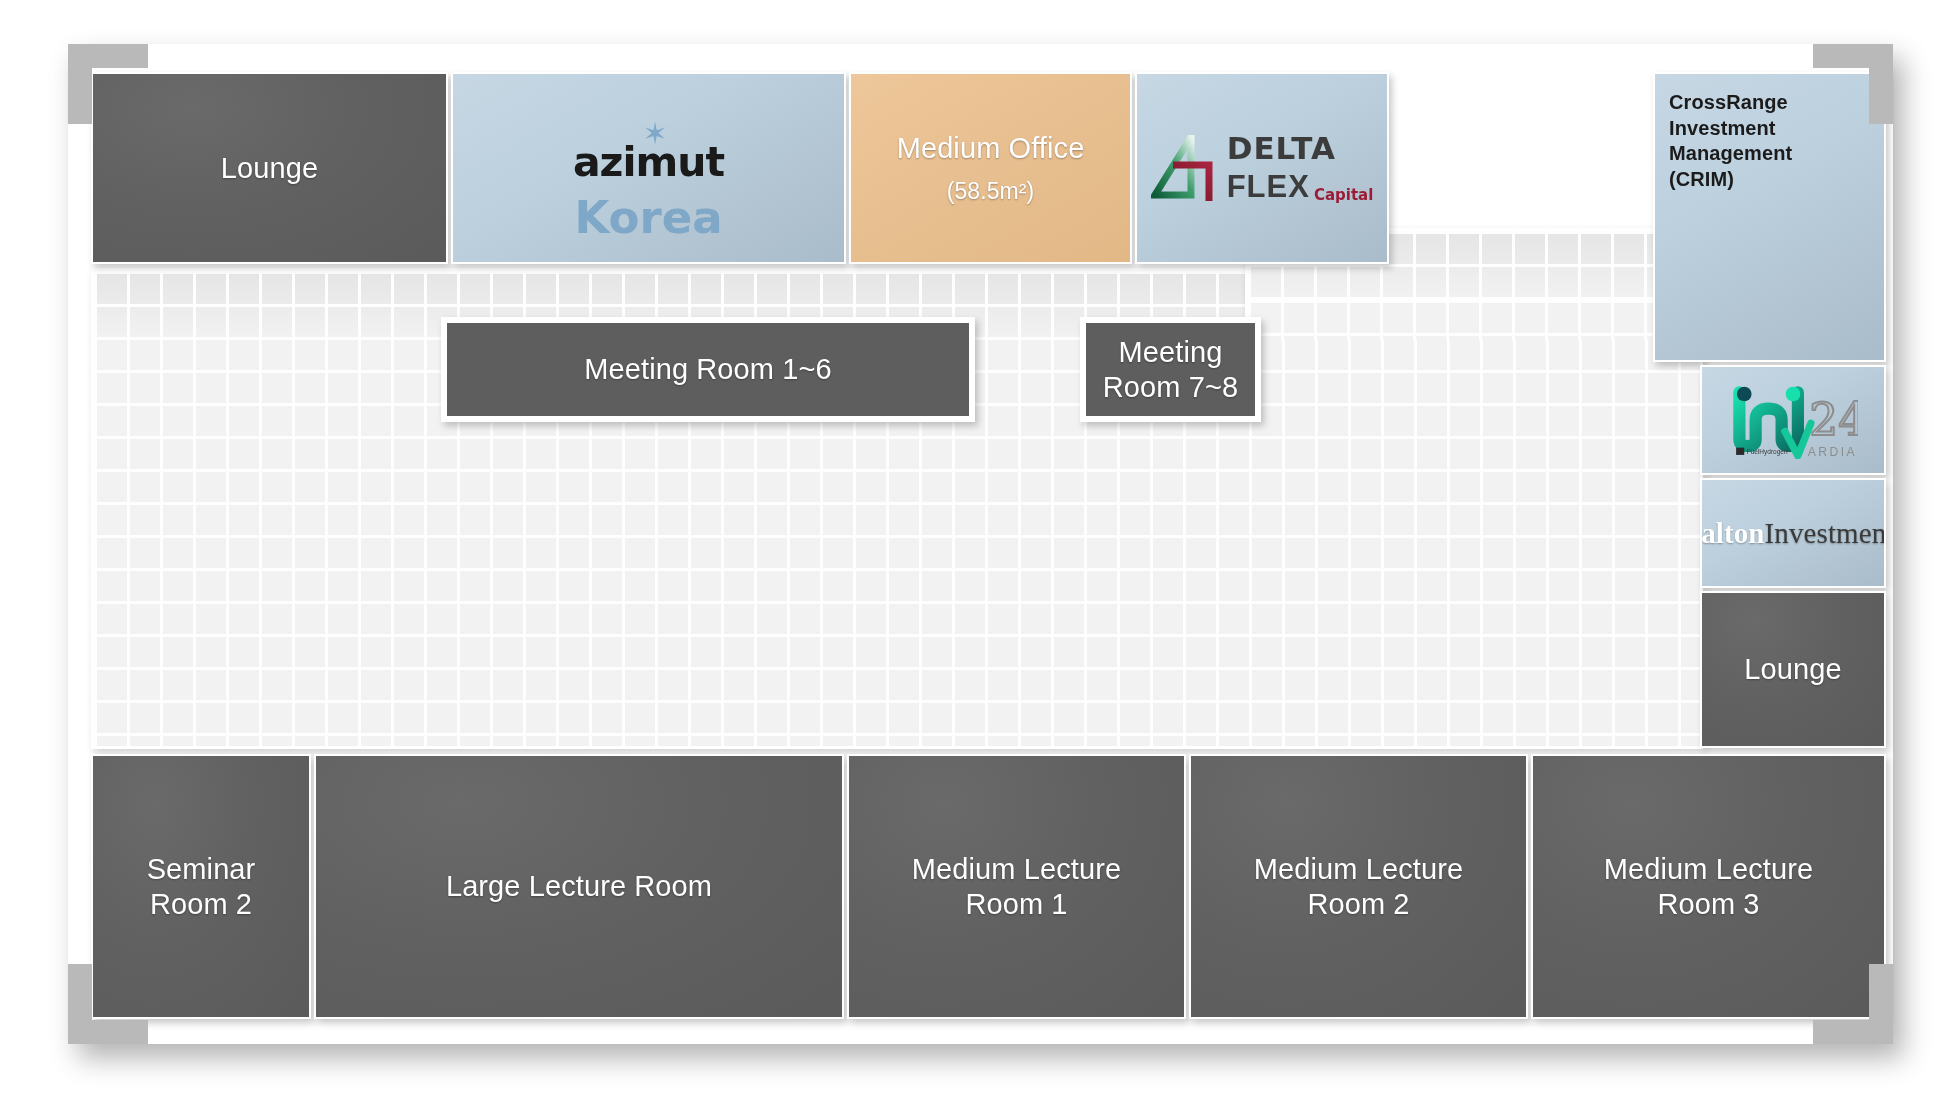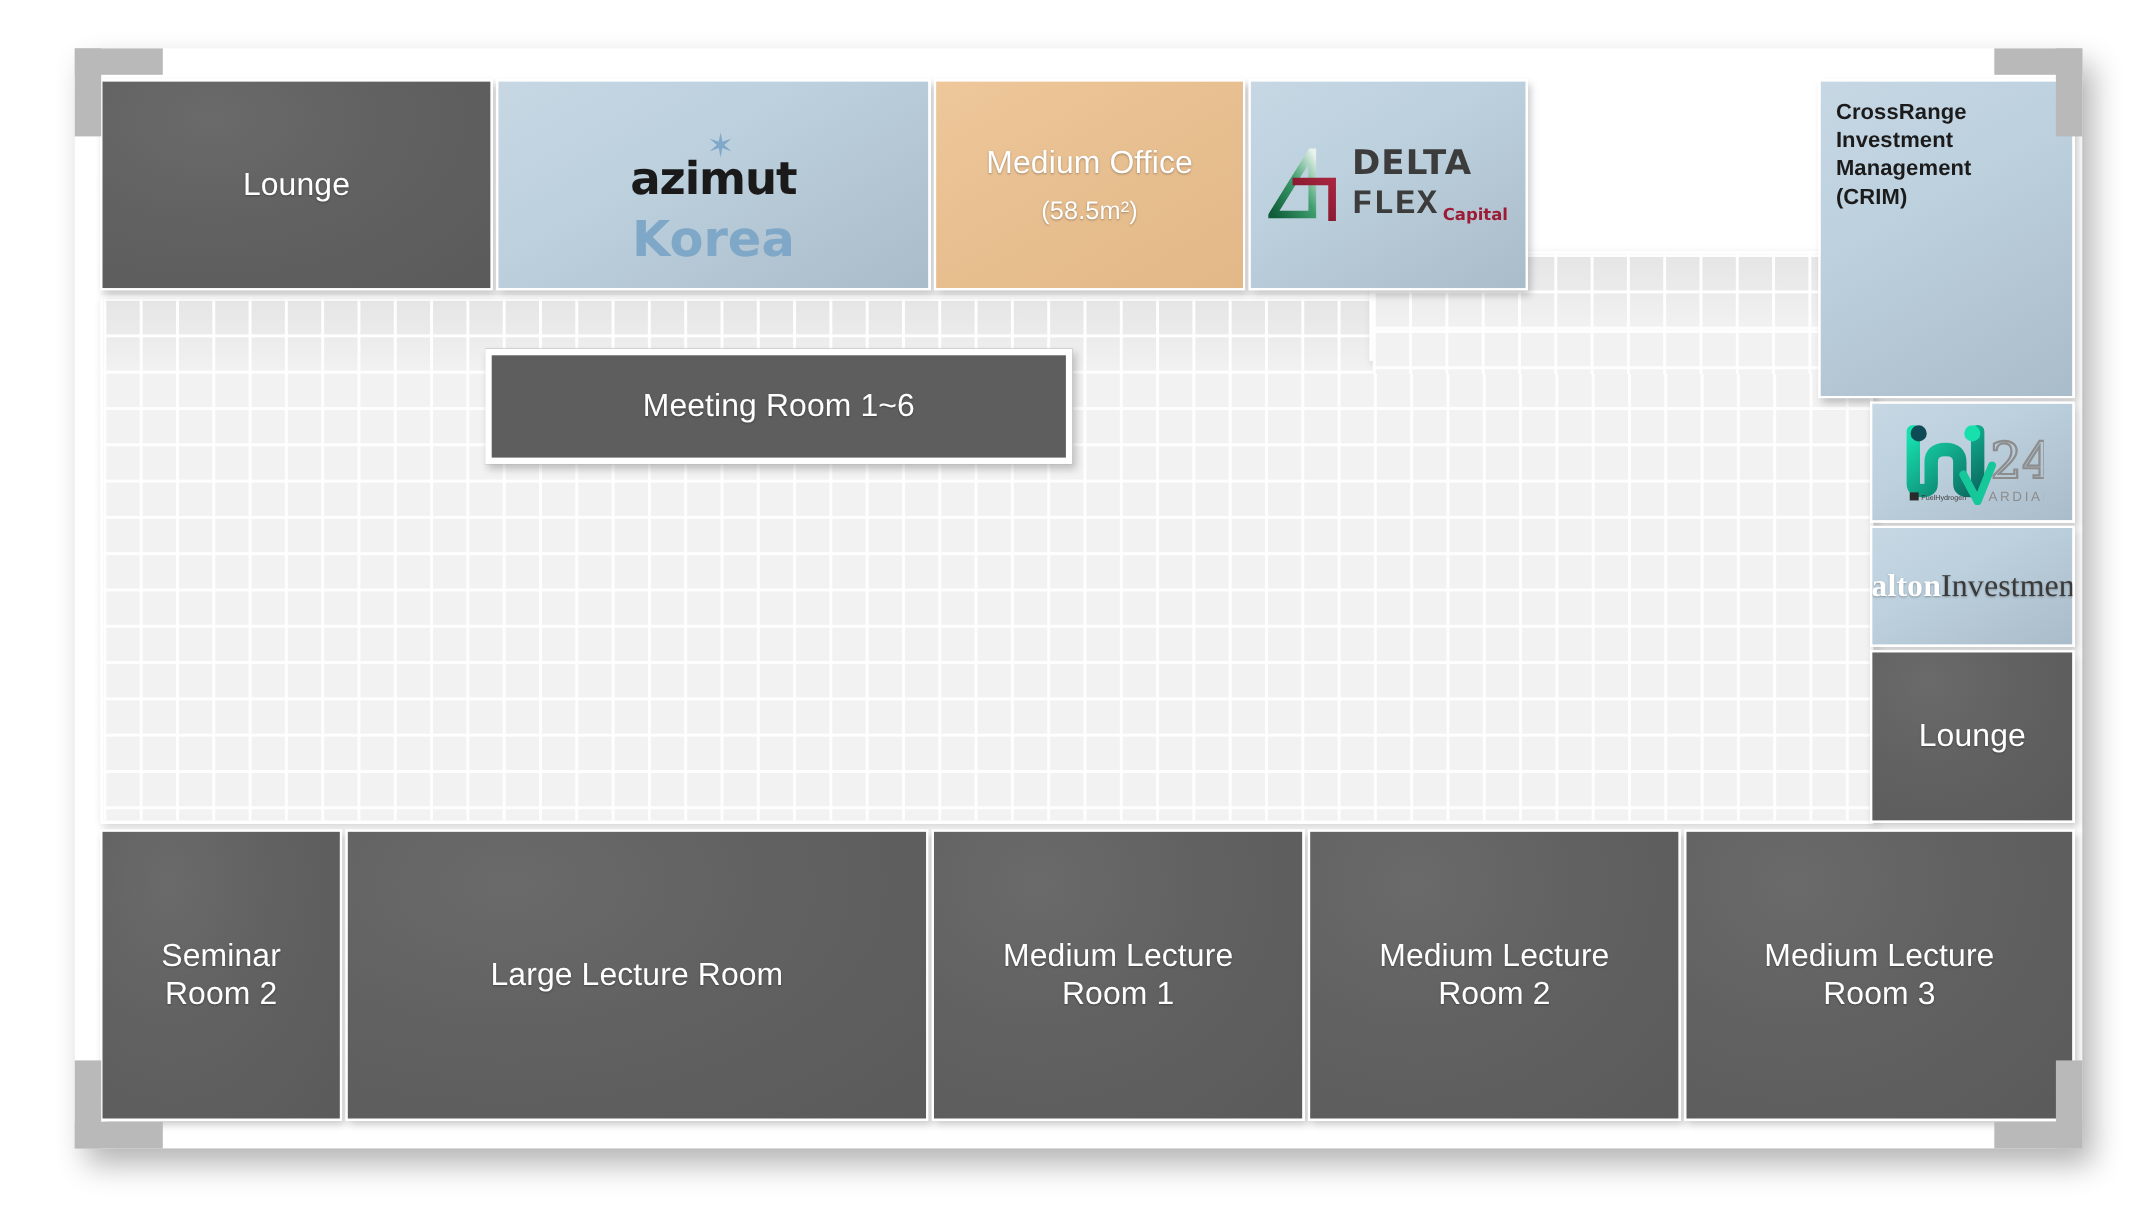--- a/index.html
+++ b/index.html
@@ -111,21 +111,21 @@
   
   .df-wrap{
     display:flex; align-items:center; justify-content:center;
     width:100%; height:100%; gap:12px;
   }
   .df-mark{ width:64px; height:66px; flex:0 0 auto; }
   .df-text{ text-align:left; line-height:.96; }
   .df-r1{ font-size:31px; font-weight:bold; color:#3c3c3c; letter-spacing:1px;
           font-family:"DejaVu Sans", sans-serif; text-shadow:none;}
   .df-r2{ font-size:31px; font-weight:bold; color:#3c3c3c; letter-spacing:1px;
-          font-family:Liberation Mono, monospace; text-shadow:none;text-align:center;}
+          font-family:Liberation Sans, sans-serif; text-shadow:none;text-align:center;}
   .df-cap{ font-size:15px; font-weight:bold; color:#9c1c36; letter-spacing:0px;
            font-family:"DejaVu Sans", sans-serif; margin-left:4px;margin-top:24px;}
 
   
   .hy-wrap{ display:flex; align-items:center; justify-content:center;
             width:100%; height:100%; }
   .hy-svg{ width:130px; height:78px; }
 
   
   .dalton{
@@ -241,20 +241,24 @@
   </div>
 
   <div class="room gray" style="left:1700px; top:591px; width:186px; height:157px;">
     <span class="lbl">Lounge</span>
   </div>
 
   <div class="room gray-flat" style="left:441px; top:317px; width:534px; height:105px; border-width:6px;">
     <span class="lbl">Meeting Room 1~6</span>
   </div>
 
+  <div class="room gray-flat" style="left:1080px; top:317px; width:181px; height:105px; border-width:6px;">
+    <span class="lbl sm" style="white-space:pre-line;">Meeting
+Room 7~8</span>
+  </div>
 
   <div class="room gray" style="left:91px; top:754px; width:220px; height:265px;">
     <span class="lbl" style="white-space:pre-line;">Seminar
 Room 2</span>
   </div>
 
   <div class="room gray" style="left:314px; top:754px; width:530px; height:265px;">
     <span class="lbl">Large Lecture Room</span>
   </div>
 

